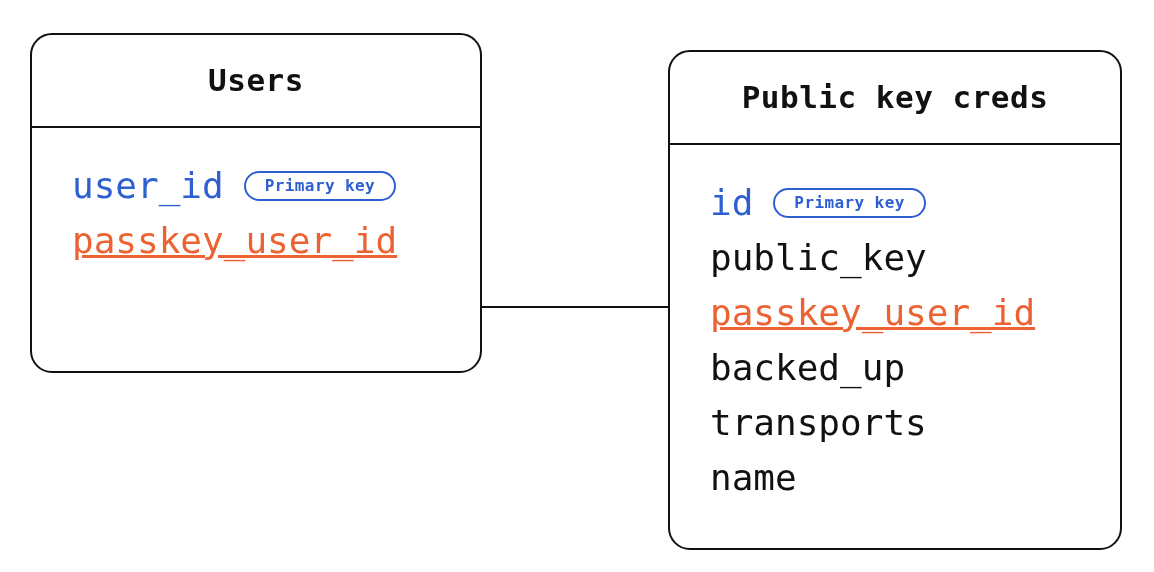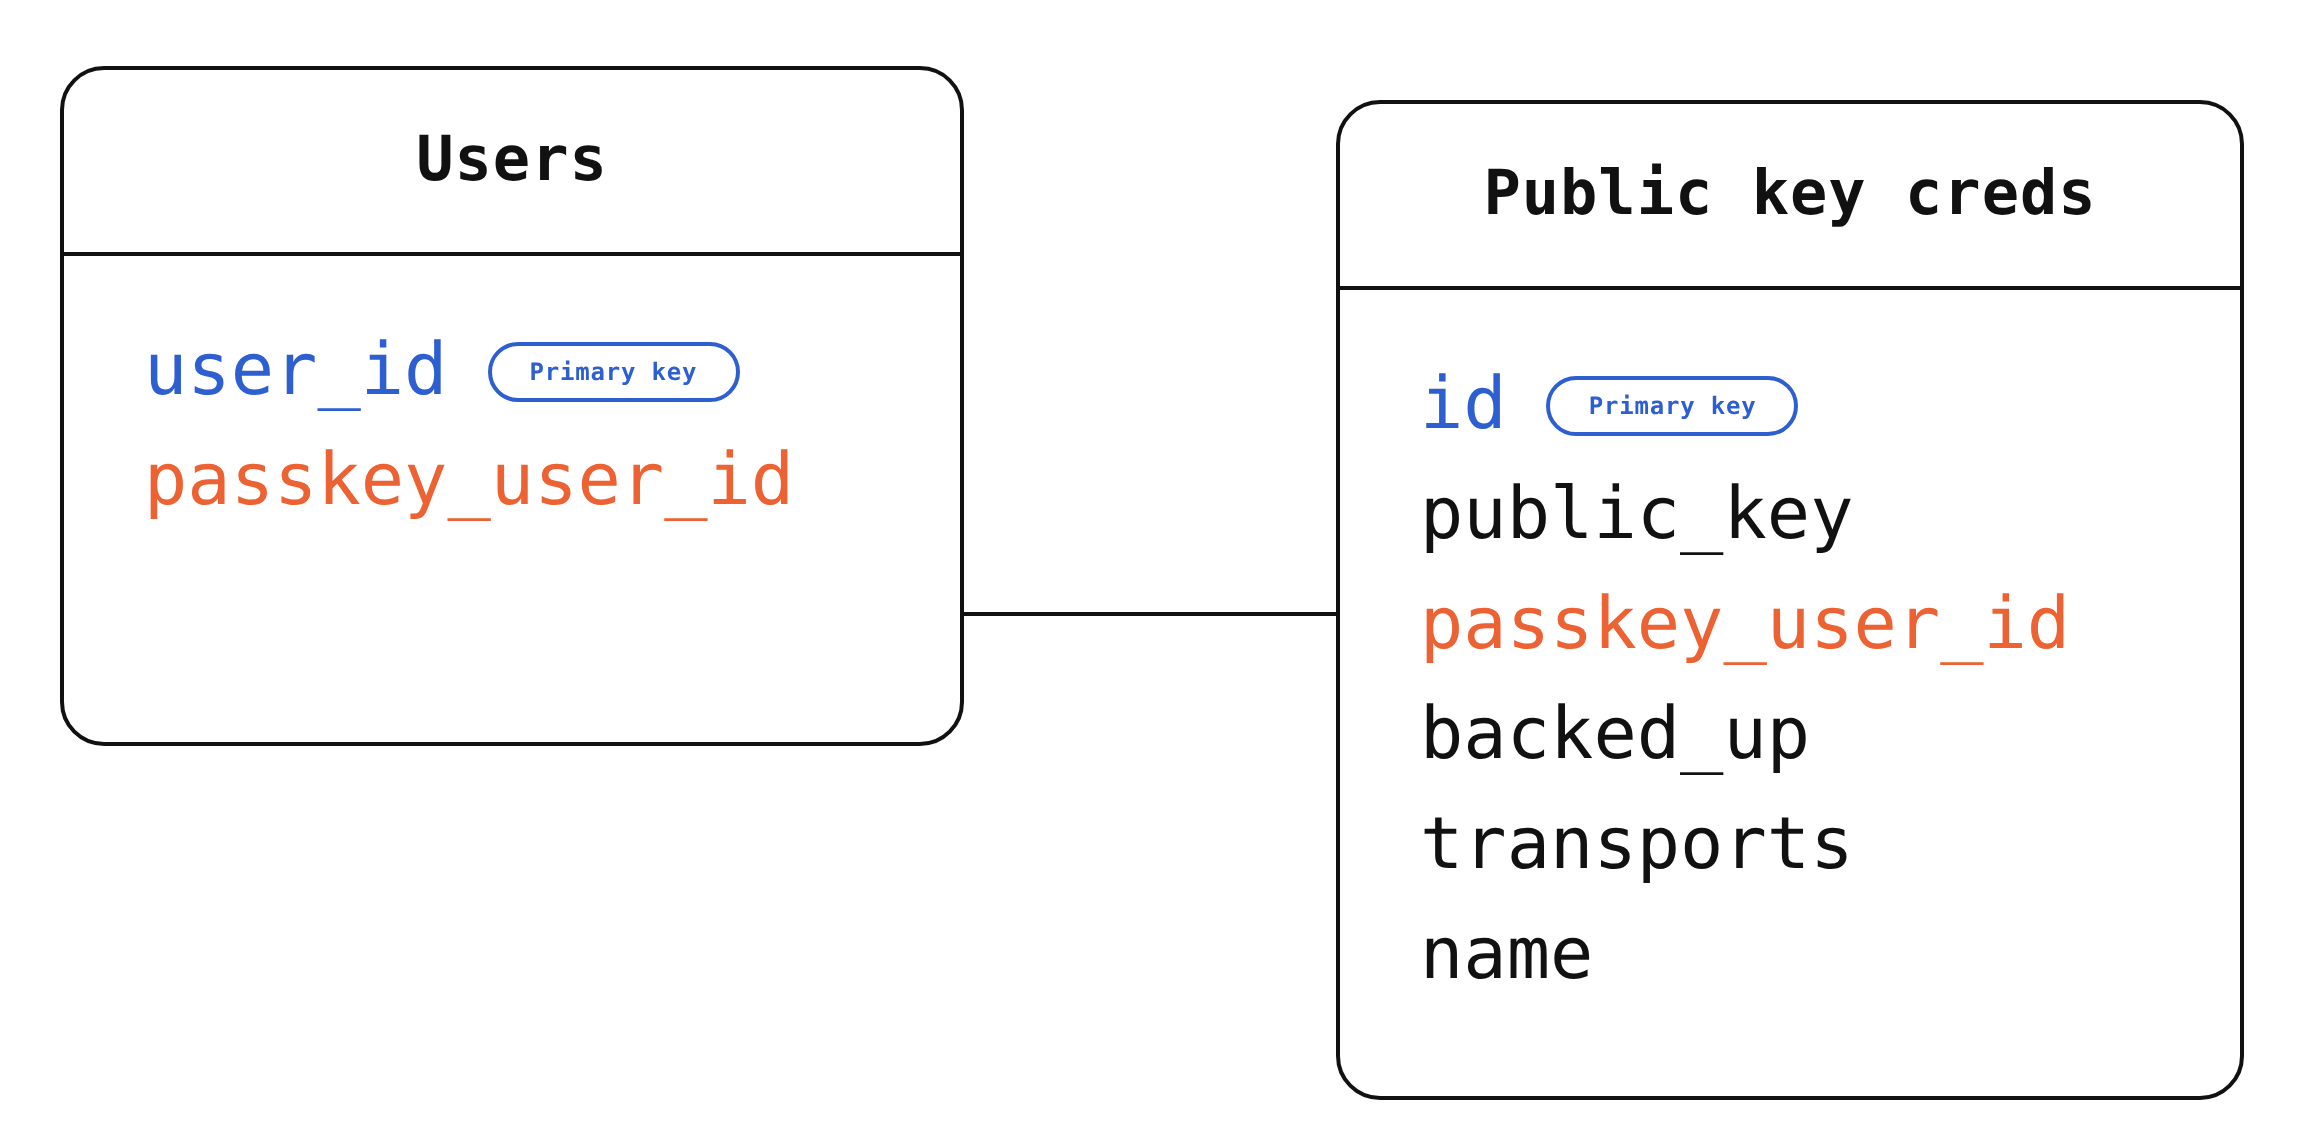--- a/index.html
+++ b/index.html
@@ -65,35 +65,35 @@
     box-sizing: border-box;
   }
 
   .field-name {
     font-size: 36px;
     line-height: 1;
     color: #111111;
     white-space: nowrap;
   }
   .field-name.pk   { color: #2d5fd0; }
-  .field-name.fk   { color: #ec6232; }
+  .field-name.fk   { color: #ec6232; text-decoration: underline; }
 
   .badge {
     margin-left: 20px;
     display: inline-flex;
     align-items: center;
     justify-content: center;
     height: 30px;
     padding: 0 19px;
     border: 2px solid #2d5fd0;
     border-radius: 999px;
     box-sizing: border-box;
   }
   .badge-label {
-    font-size: 12px;
+    font-size: 16px;
     font-weight: bold;
     color: #2d5fd0;
     line-height: 1;
     letter-spacing: 0.4px;
     white-space: nowrap;
   }
 
   
   #entity-users {
     left: 30px;

